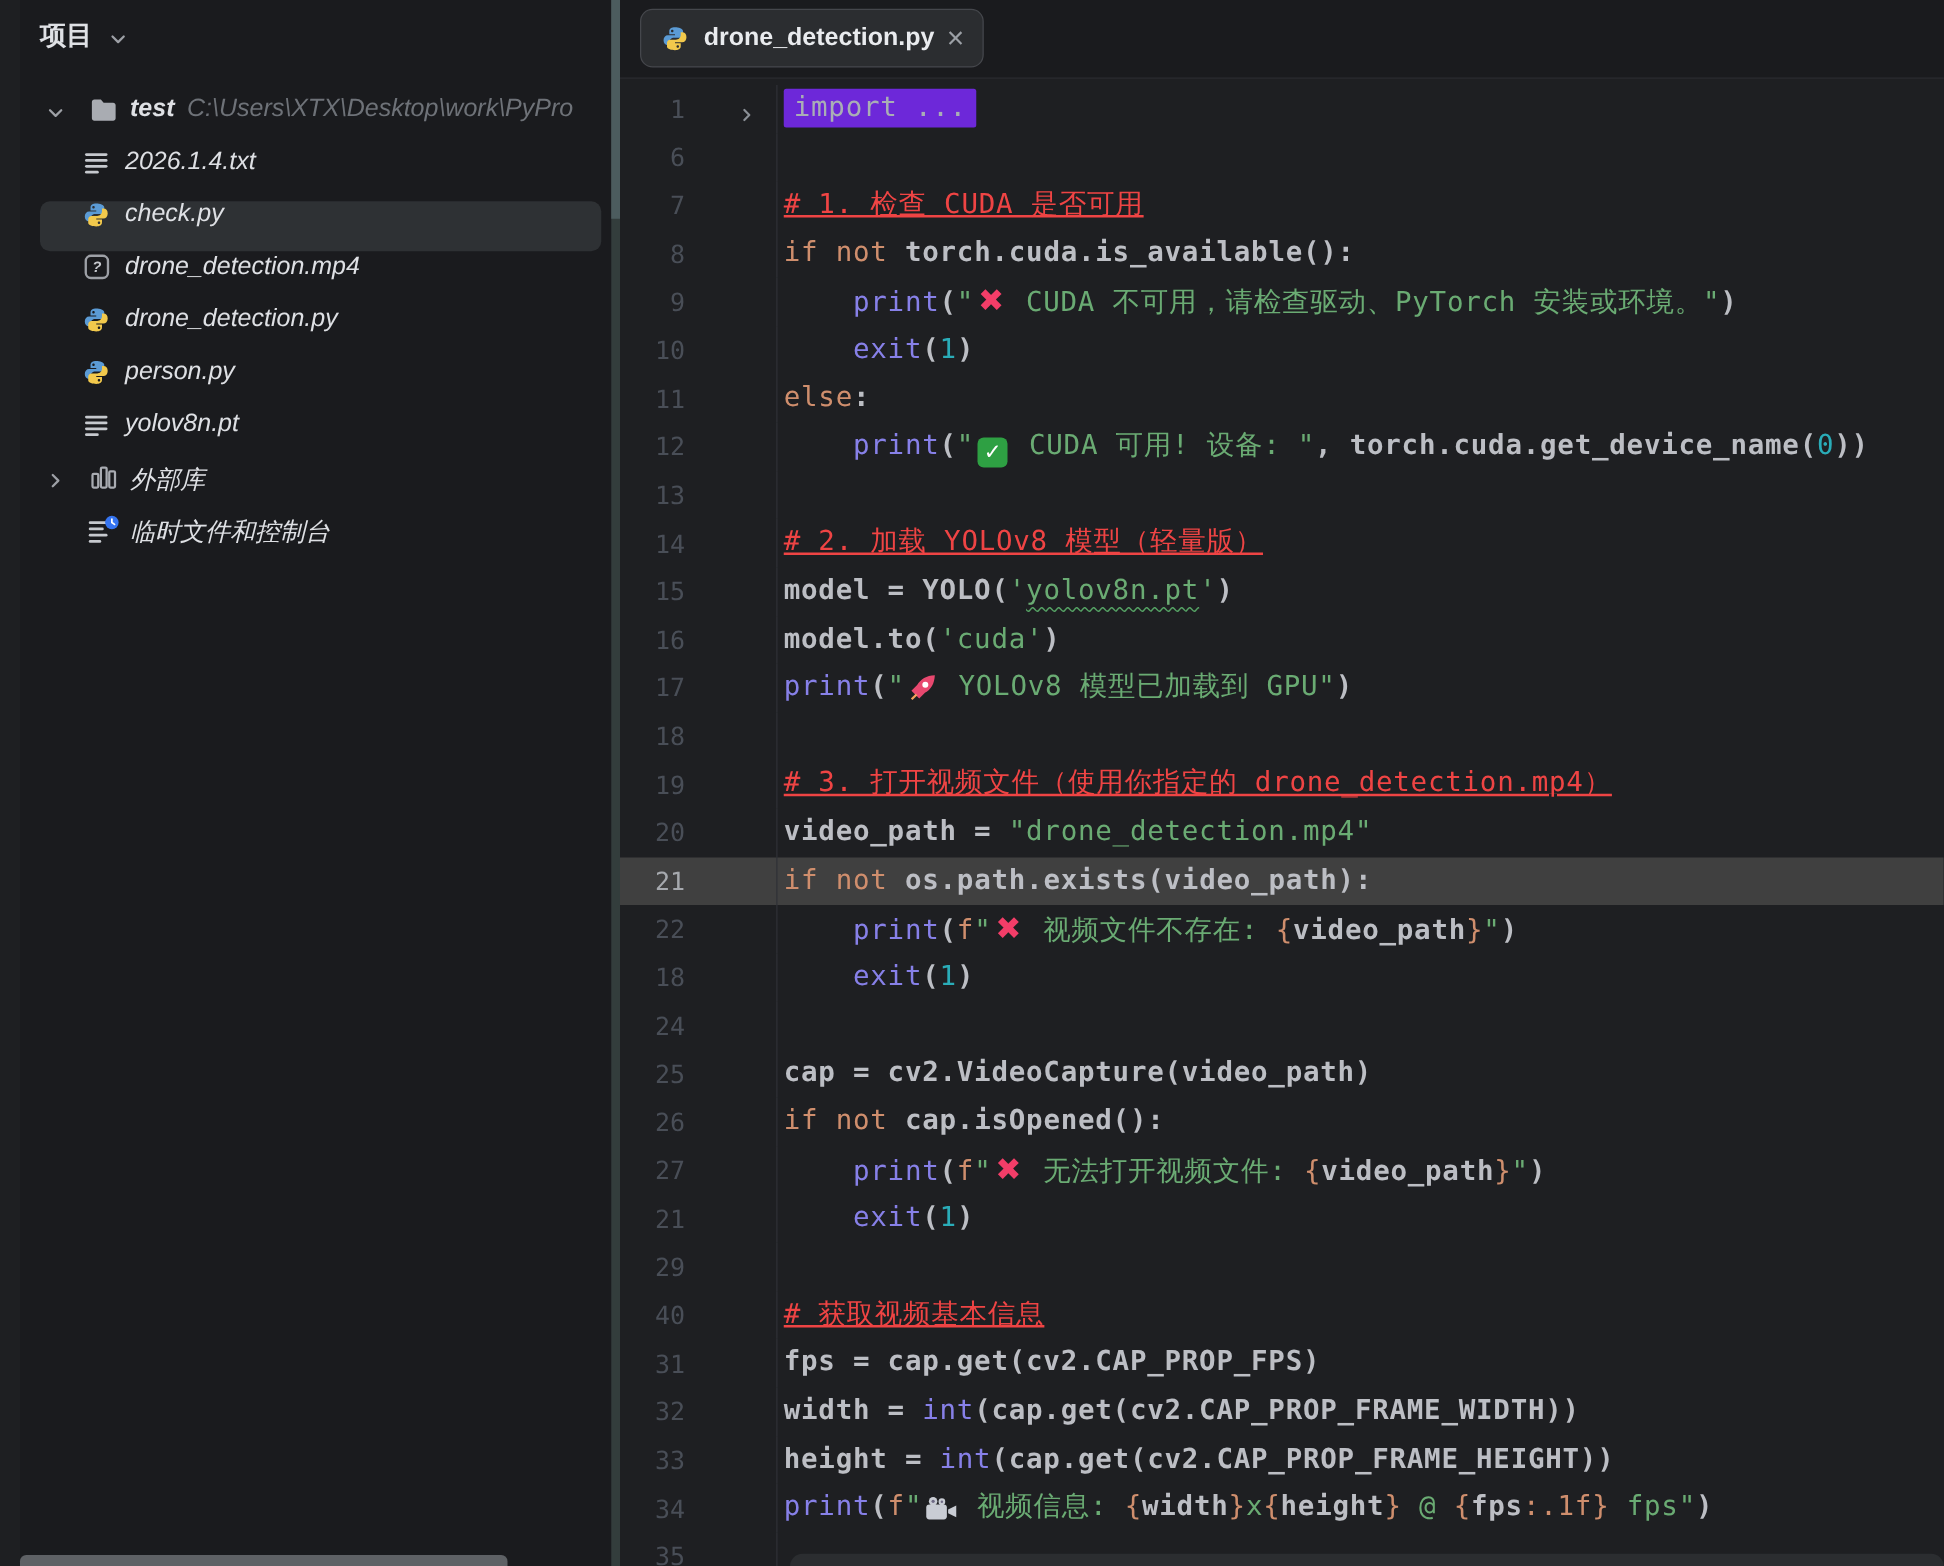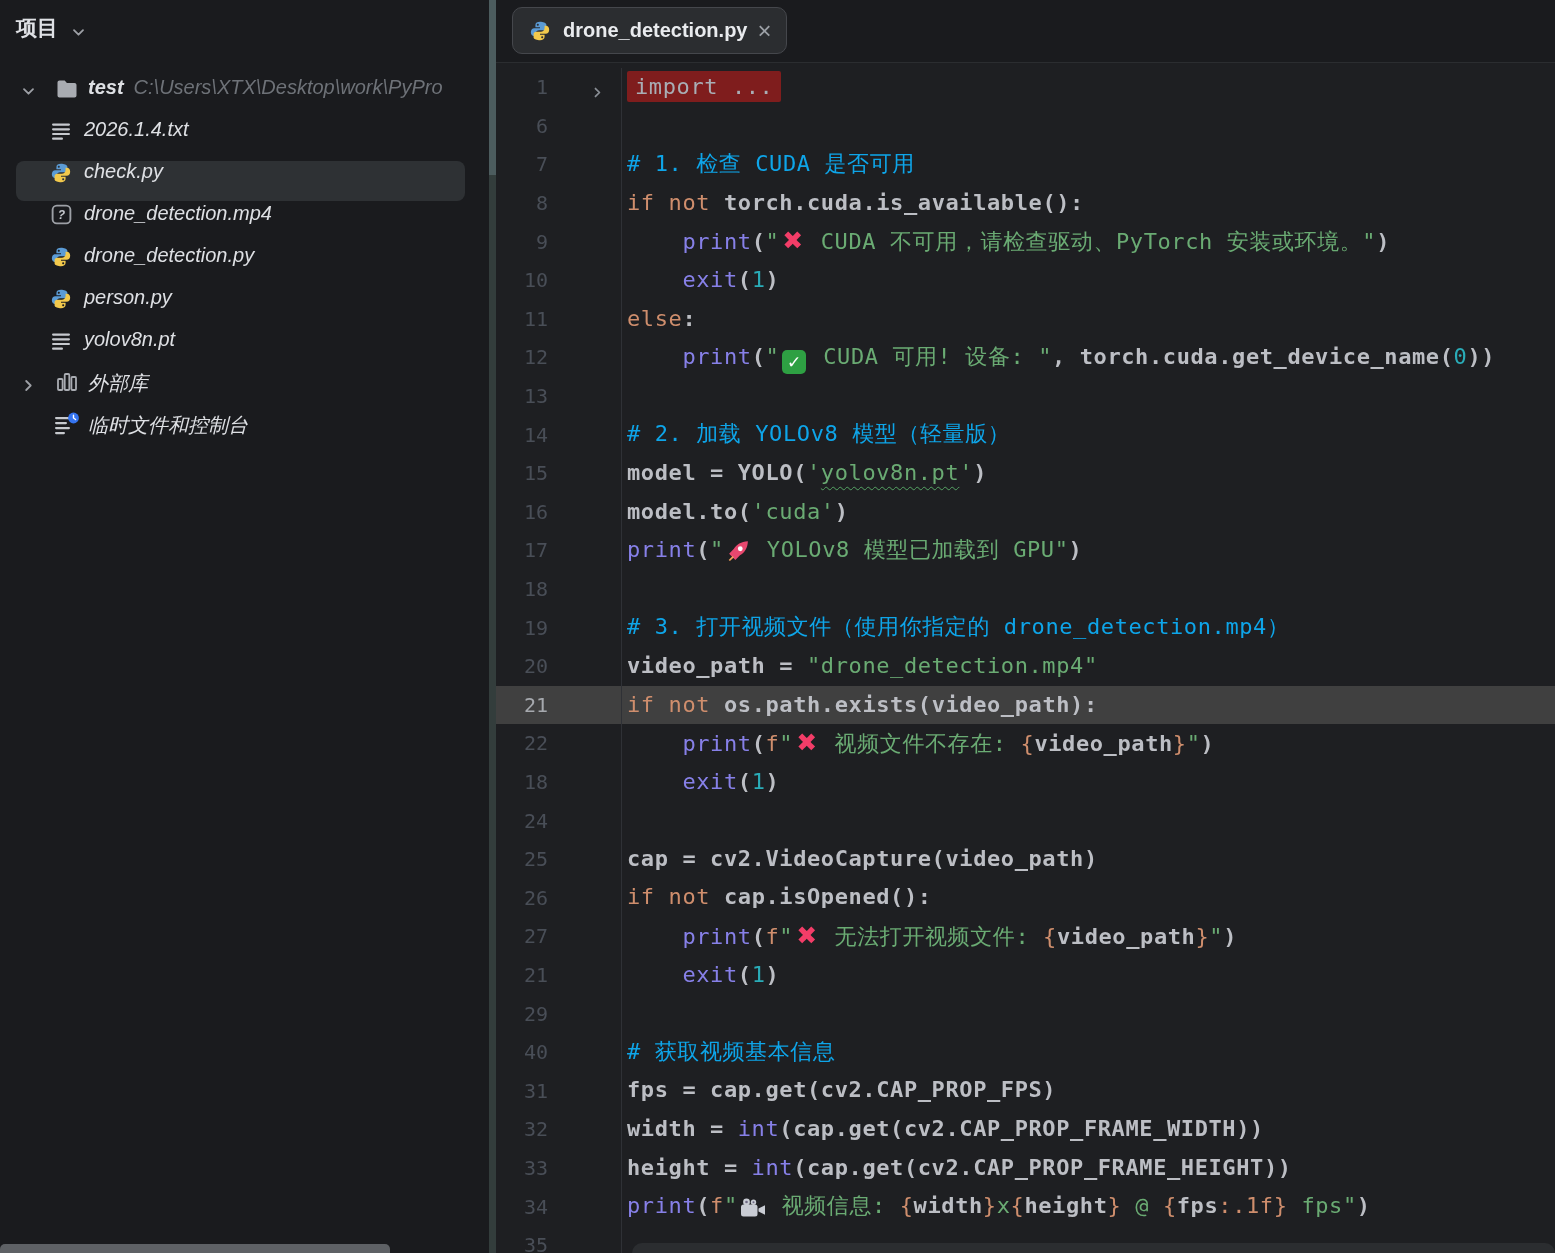--- a/index.html
+++ b/index.html
@@ -1,21 +1,21 @@
 <!DOCTYPE html>
 <html><head>
 <meta charset="utf-8">
 <style>
   html,body{margin:0;padding:0;}
   body{
     width:1555px;height:1253px;position:relative;overflow:hidden;
     background:#1E1F22;font-family:"Liberation Sans",sans-serif;
   }
   
-  #panel{position:absolute;left:0;top:0;bottom:0;width:489px;background:#1A1B1E;}
+  #panel{position:absolute;left:16px;top:0;bottom:0;width:489px;background:#1A1B1E;}
   #panel-header{position:absolute;top:14px;left:16px;display:flex;align-items:center;gap:10px;
     font-weight:700;font-size:21px;color:#DFE1E5;}
   #tree{position:absolute;top:76px;left:0;right:0;font-size:20px;color:#DEE0E4;}
   .trow{height:42px;display:flex;align-items:flex-start;position:relative;white-space:nowrap;font-style:italic;}
   .trow>*{position:relative;}
   .trow.selected::before{content:"";position:absolute;left:16px;right:24px;top:1px;bottom:1px;
     background:#2E3134;border-radius:8px;}
   .chev{flex:none;width:24px;margin-left:16px;display:flex;justify-content:center;}
   .chev.empty{visibility:hidden;}
   .ficon{flex:none;width:26px;display:flex;justify-content:center;align-items:center;}
@@ -46,23 +46,23 @@
   .cl.active .ln{color:#A6A9AE;}
   .gut{flex:none;width:73px;height:100%;position:relative;}
   .gut .fold{position:absolute;left:40px;top:50%;transform:translateY(-50%);cursor:pointer;}
   .codeln{flex:1;border-left:1px solid #2F3136;padding-left:5px;white-space:pre;line-height:38.6px;height:100%;}
   .tk-kw{color:#CF8E6D;}
   .tk-fn{color:#8780E8;}
   .tk-str{color:#6AAB73;}
   .tk-strwarn{color:#6AAB73;text-decoration:underline wavy #55A364;text-underline-offset:6px;
     text-decoration-thickness:1px;}
   .tk-num{color:#2AACB8;}
-  .tk-com{color:#0ea5e9;}
+  .tk-com{color:#ef4444;text-decoration:underline;}
   .tk-def{color:#BCBEC4;font-weight:bold;}
-  .tk-fold{background:#7f1d1d;color:#A9AEB5;padding:3px 8px;border-radius:2px;}
+  .tk-fold{background:#6d28d9;color:#A9AEB5;padding:3px 8px;border-radius:2px;}
   .tk-x{color:#F33D68;font-weight:700;font-size:25px;padding:0 3px;font-family:"DejaVu Sans",sans-serif;}
   .tk-check{display:inline-block;width:24px;height:24px;background:#2EA043;border-radius:5px;
     color:#fff;text-align:center;line-height:24px;font-size:17px;margin:0 3px;vertical-align:-4px;
     font-family:"DejaVu Sans",sans-serif;}
   .tk-svg svg{vertical-align:-6px;margin:0 2px;}
   #editor-bottom{position:absolute;left:136px;right:0;bottom:0;height:10px;background:#2B2D30;
     border-radius:12px 12px 0 0;}
 </style>
 </head>
 <body>

